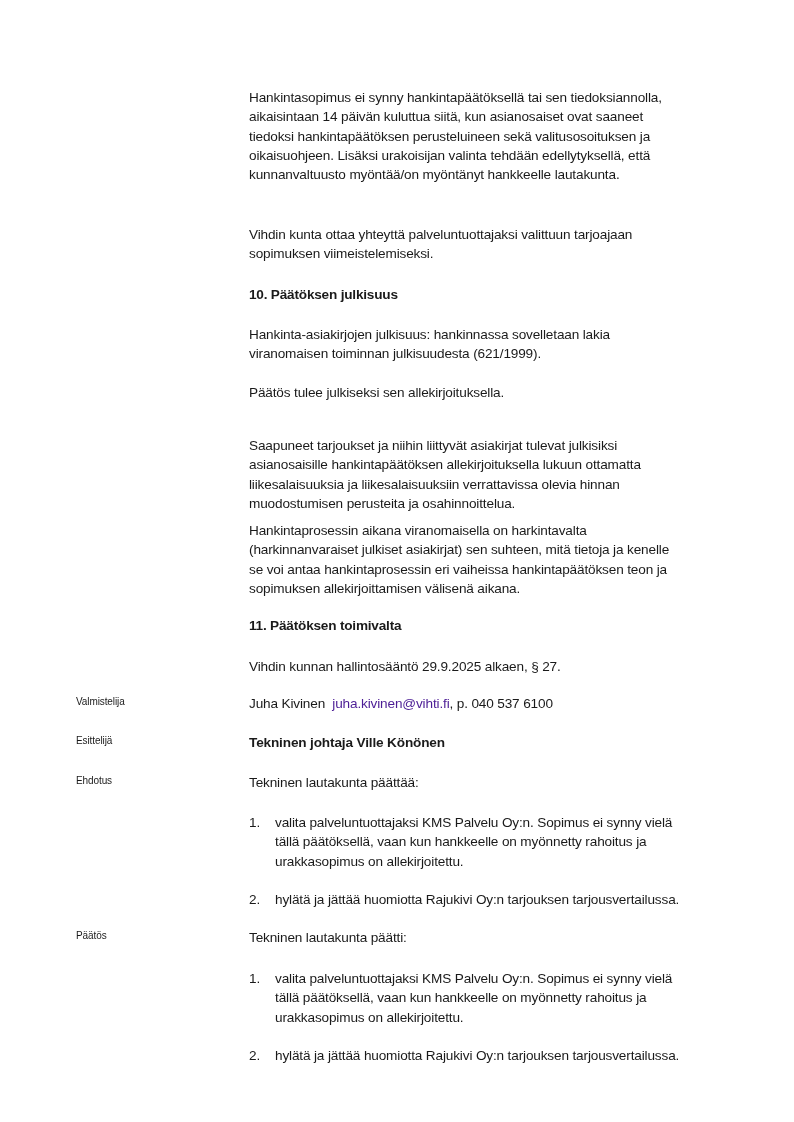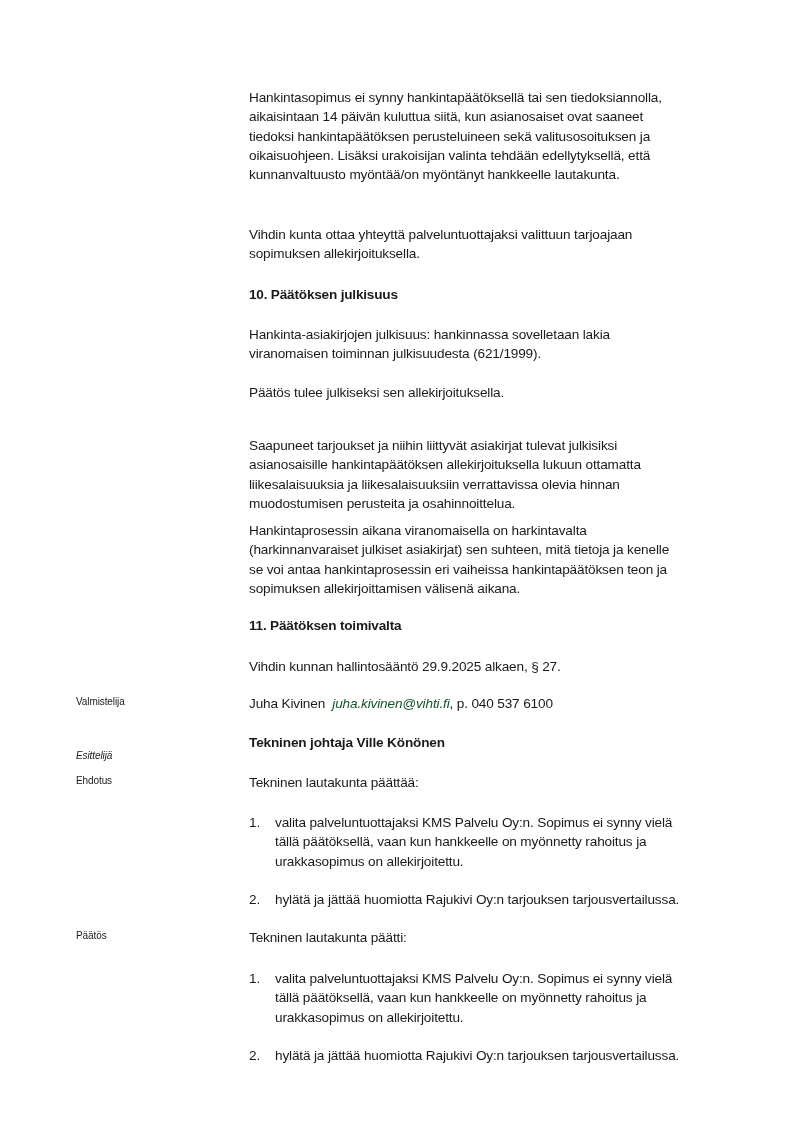--- a/index.html
+++ b/index.html
@@ -68,38 +68,38 @@
       position: absolute;
       left: 0;
       top: 0;
     }
     .list-item .txt {
       position: absolute;
       left: 26px;
       top: 0;
     }
     .list-item .txt .ln { display: block; white-space: nowrap; }
-    a.email { color: #14532d; text-decoration: none; font-style: italic; }
+    a.email { color: #4c1d95; text-decoration: none; }
   </style>
 </head>
 <body>
 
 <div class="page">
 
   <p class="blk" style="top:48px;">
     <span class="ln">Hankintasopimus ei synny hankintapäätöksellä tai sen tiedoksiannolla,</span>
     <span class="ln">aikaisintaan 14 päivän kuluttua siitä, kun asianosaiset ovat saaneet</span>
     <span class="ln">tiedoksi hankintapäätöksen perusteluineen sekä valitusosoituksen ja</span>
     <span class="ln">oikaisuohjeen. Lisäksi urakoisijan valinta tehdään edellytyksellä, että</span>
     <span class="ln">kunnanvaltuusto myöntää/on myöntänyt hankkeelle lautakunta.</span>
   </p>
 
   <p class="blk" style="top:185px;">
     <span class="ln">Vihdin kunta ottaa yhteyttä palveluntuottajaksi valittuun tarjoajaan</span>
-    <span class="ln">sopimuksen allekirjoituksella.</span>
+    <span class="ln">sopimuksen viimeistelemiseksi.</span>
   </p>
 
   <h2 class="heading" style="top:247px;">10. Päätöksen julkisuus</h2>
 
   <p class="blk" style="top:285px;">
     <span class="ln">Hankinta-asiakirjojen julkisuus: hankinnassa sovelletaan lakia</span>
     <span class="ln">viranomaisen toiminnan julkisuudesta (621/1999).</span>
   </p>
 
   <p class="blk" style="top:343px;">
@@ -125,21 +125,21 @@
   <p class="blk" style="top:617px;">
     <span class="ln">Vihdin kunnan hallintosääntö 29.9.2025 alkaen, § 27.</span>
   </p>
 
   <div class="label" style="top:656px;">Valmistelija</div>
   <div class="value" style="top:656px;">
     <span>Juha Kivinen</span>&nbsp;
     <a class="email">juha.kivinen@vihti.fi</a><span>, p. 040 537 6100</span>
   </div>
 
-  <div class="label" style="top:710px;font-style:italic;">Esittelijä</div>
+  <div class="label" style="top:695px;">Esittelijä</div>
   <div class="value" style="top:695px;font-weight:bold;">Tekninen johtaja Ville Könönen</div>
 
   <div class="label" style="top:735px;">Ehdotus</div>
   <div class="value" style="top:735px;">Tekninen lautakunta päättää:</div>
 
   <div class="list-item" style="top:773px;">
     <span class="num">1.</span>
     <span class="txt">
       <span class="ln">valita palveluntuottajaksi KMS Palvelu Oy:n. Sopimus ei synny vielä</span>
       <span class="ln">tällä päätöksellä, vaan kun hankkeelle on myönnetty rahoitus ja</span>

